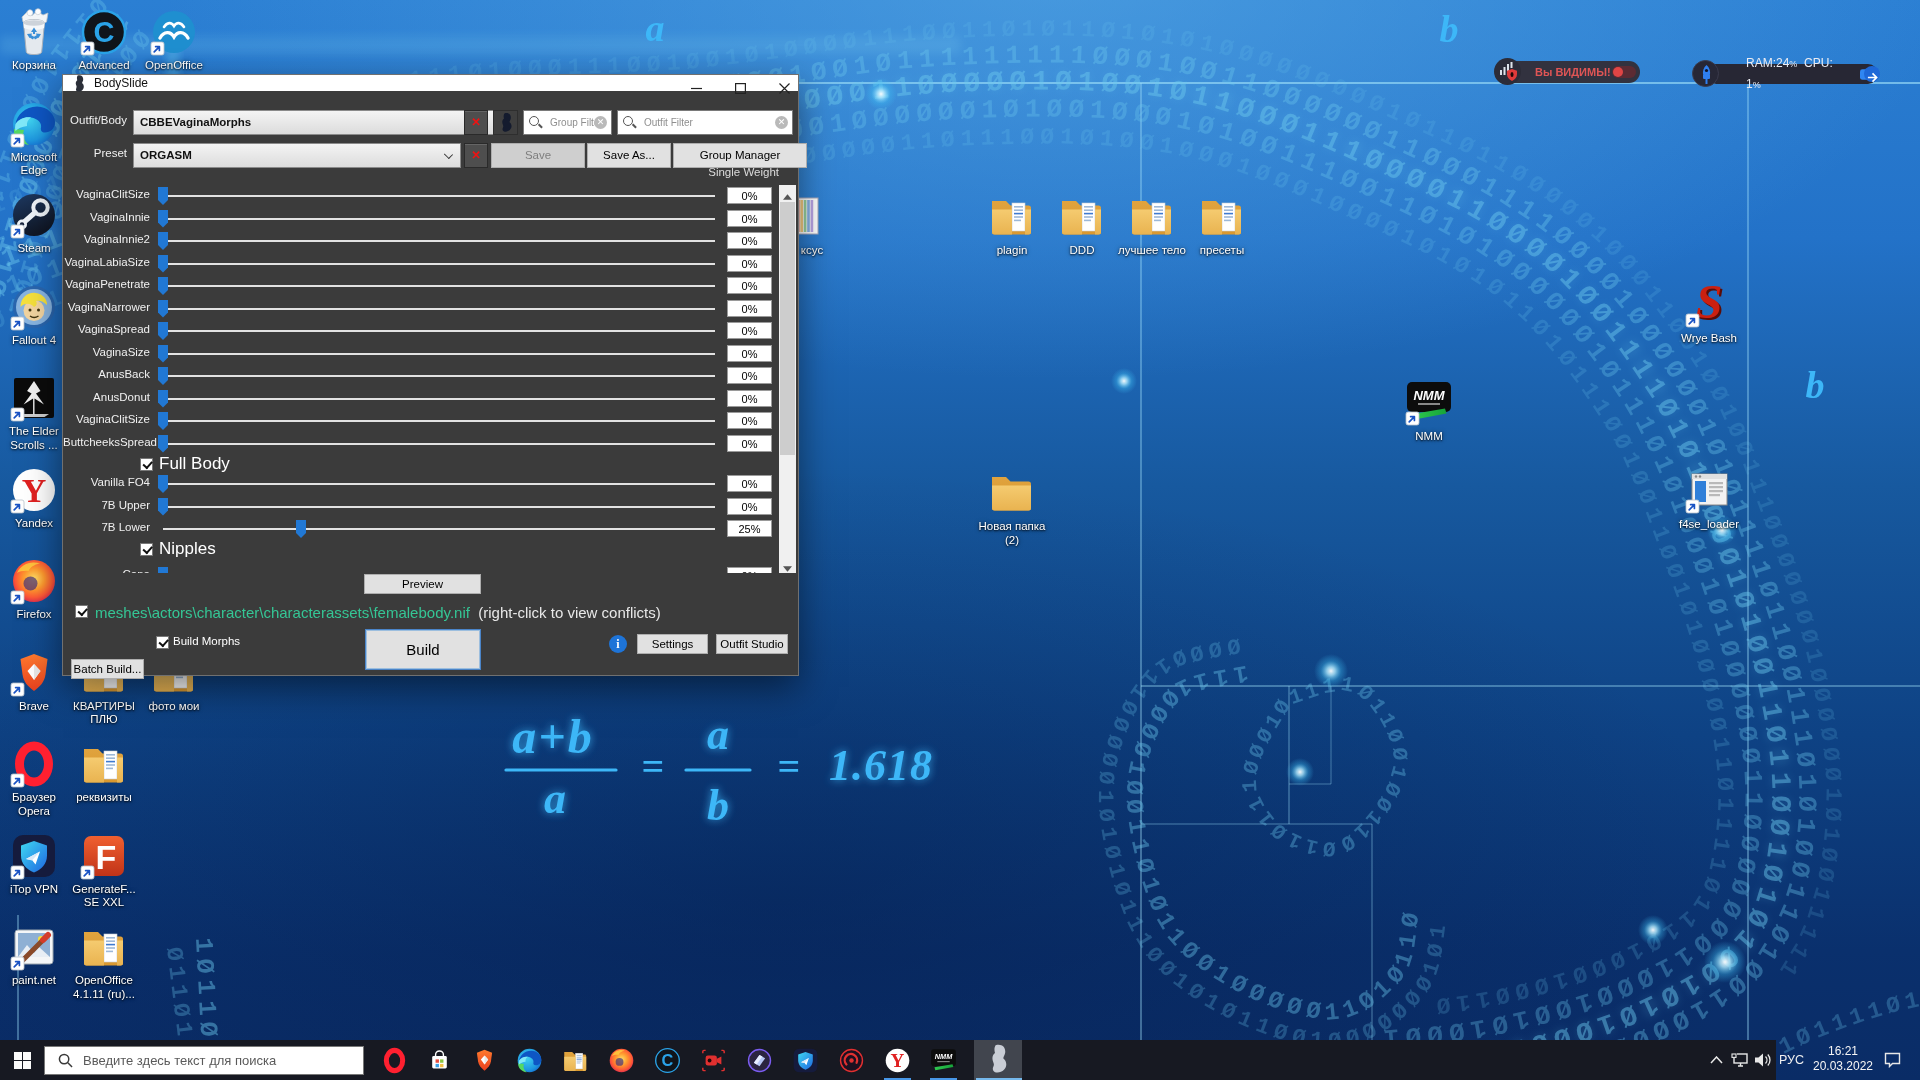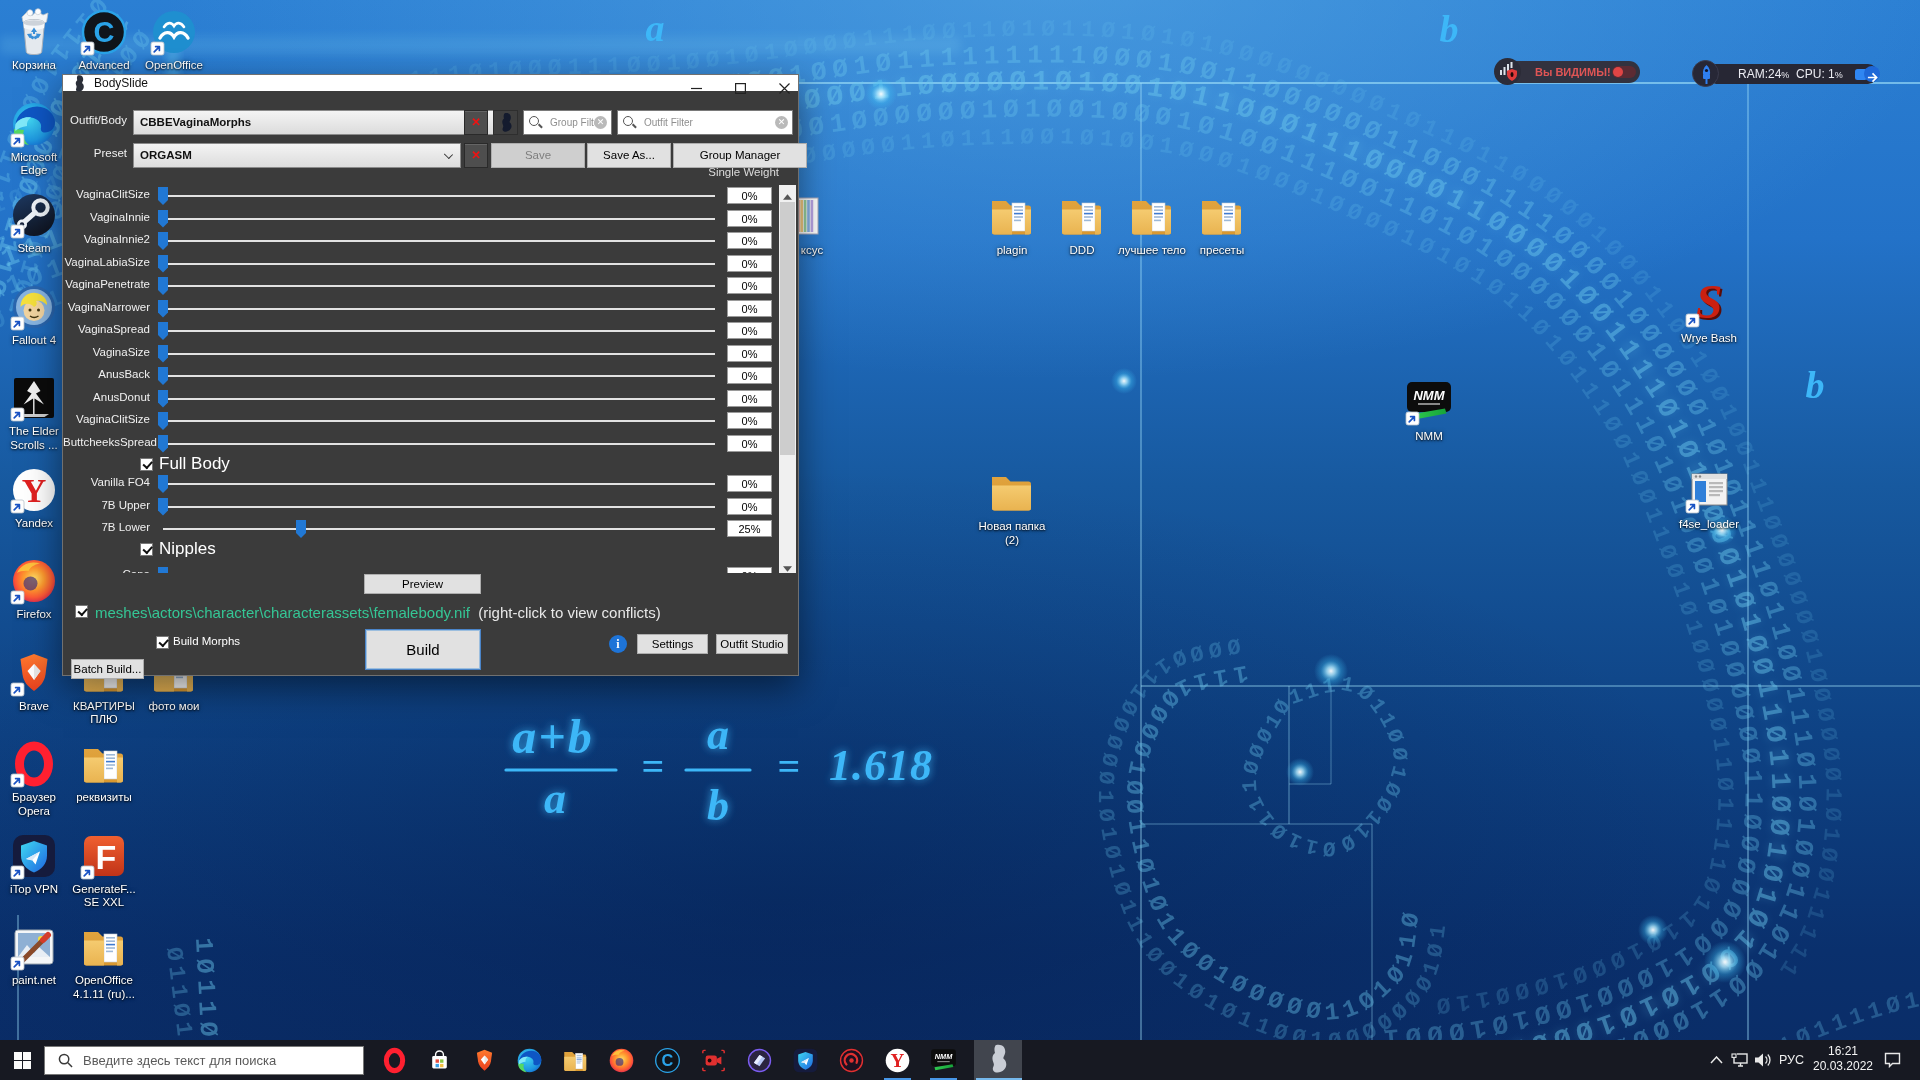--- a/index.html
+++ b/index.html
@@ -39,21 +39,21 @@
 #pill1{position:absolute;left:1504px;top:61px;width:136px;height:22px;background:#32323f;border-radius:11px}
 .pcirc{position:absolute;top:-3px;width:27px;height:27px;background:#2c2c38;border-radius:50%}
 #vis{position:absolute;left:31px;top:4.5px;color:#e05555;font-weight:bold;font-size:11px;white-space:nowrap}
 #tog{position:absolute;right:4px;top:5px;width:24px;height:12px;background:#5c2b33;border-radius:6px}
 #knob{position:absolute;left:1px;top:1px;width:10px;height:10px;background:#e04545;border-radius:50%}
 #pill2{position:absolute;left:1706px;top:64px;width:172px;height:20px;background:#272734;border-radius:10px;color:#ececf2;font-size:12px;line-height:20px;display:flex;align-items:center}
 .pcirc2{position:absolute;left:-14px;top:-4px;width:27px;height:27px;background:#272736;border-radius:50%;border:1px solid #3a3a4c}
 .pct{font-size:9px}
 #parr{position:absolute;right:-2px;top:2px;width:16px;height:16px;background:#1e68d8;border-radius:50%;padding:2.5px 0 0 2.5px}
 
-#taskbar{position:absolute;left:0;top:1040px;width:1920px;height:40px;background:#171922}
+#taskbar{position:absolute;left:0;top:1040px;width:1776px;height:40px;background:#171922}
 #wlogo{position:absolute;left:14px;top:12px}
 #search{position:absolute;left:44px;top:6px;width:320px;height:29px;background:#fff;border:1px solid #777;display:flex;align-items:center;font-size:13px;color:#5a5a5a}
 .tbi{position:absolute}
 #bsbtn{position:absolute;left:974px;top:0;width:48px;height:40px;background:#41454e;text-align:center;padding-top:4px}
 .uline{position:absolute;top:38px;height:2px;background:#4897e8}
 #clock{position:absolute;left:1812px;top:4px;width:62px;text-align:center;font-size:12px;line-height:15px;color:#f5f5f5}
 </style></head>
 <body>
 <div id="stage">
 
@@ -642,21 +642,21 @@
         <span id="knob"></span>
       </span>
 </div>
 <div id="pill2">
  <div class="pcirc2"><svg width="27" height="27" viewBox="0 0 27 27">
   <path d="M13.5 4 c3 2.5 4 6 3.5 9.5 h-7 C9.5 10 10.5 6.5 13.5 4 Z" fill="#2f7ff0"></path>
   <rect x="10" y="13" width="7" height="5" rx="1" fill="#2f7ff0"></rect>
   <path d="M13.5 18 v5" stroke="#2f7ff0" stroke-width="2"></path>
   <circle cx="13.5" cy="9.5" r="1.6" fill="#10142a"></circle>
  </svg></div>
- <span style="margin-left:32px">RAM:24<span class="pct">%</span>&nbsp;&nbsp;CPU: 1<span class="pct">%</span></span>
+ <span style="margin-left:40px">RAM:24<span class="pct">%</span>&nbsp;&nbsp;CPU: 1<span class="pct">%</span></span>
  <svg width="19" height="13" viewBox="0 0 19 13" style="margin-left:12px">
         <rect x="0" y="1" width="12" height="11" rx="2.5" fill="#2f86f2"></rect>
         <path d="M12 4.5 L18 1.5 v10 L12 8.5 Z" fill="#2f86f2"></path>
       </svg>
  <span id="parr"><svg width="11" height="11" viewBox="0 0 12 12">
           <path d="M1 6 h9 M6 1.5 L10.5 6 L6 10.5" fill="none" stroke="#fff" stroke-width="1.8"></path>
         </svg></span>
 </div>
 <div id="taskbar">
       <svg id="wlogo" width="17" height="17" viewBox="0 0 17 17">

